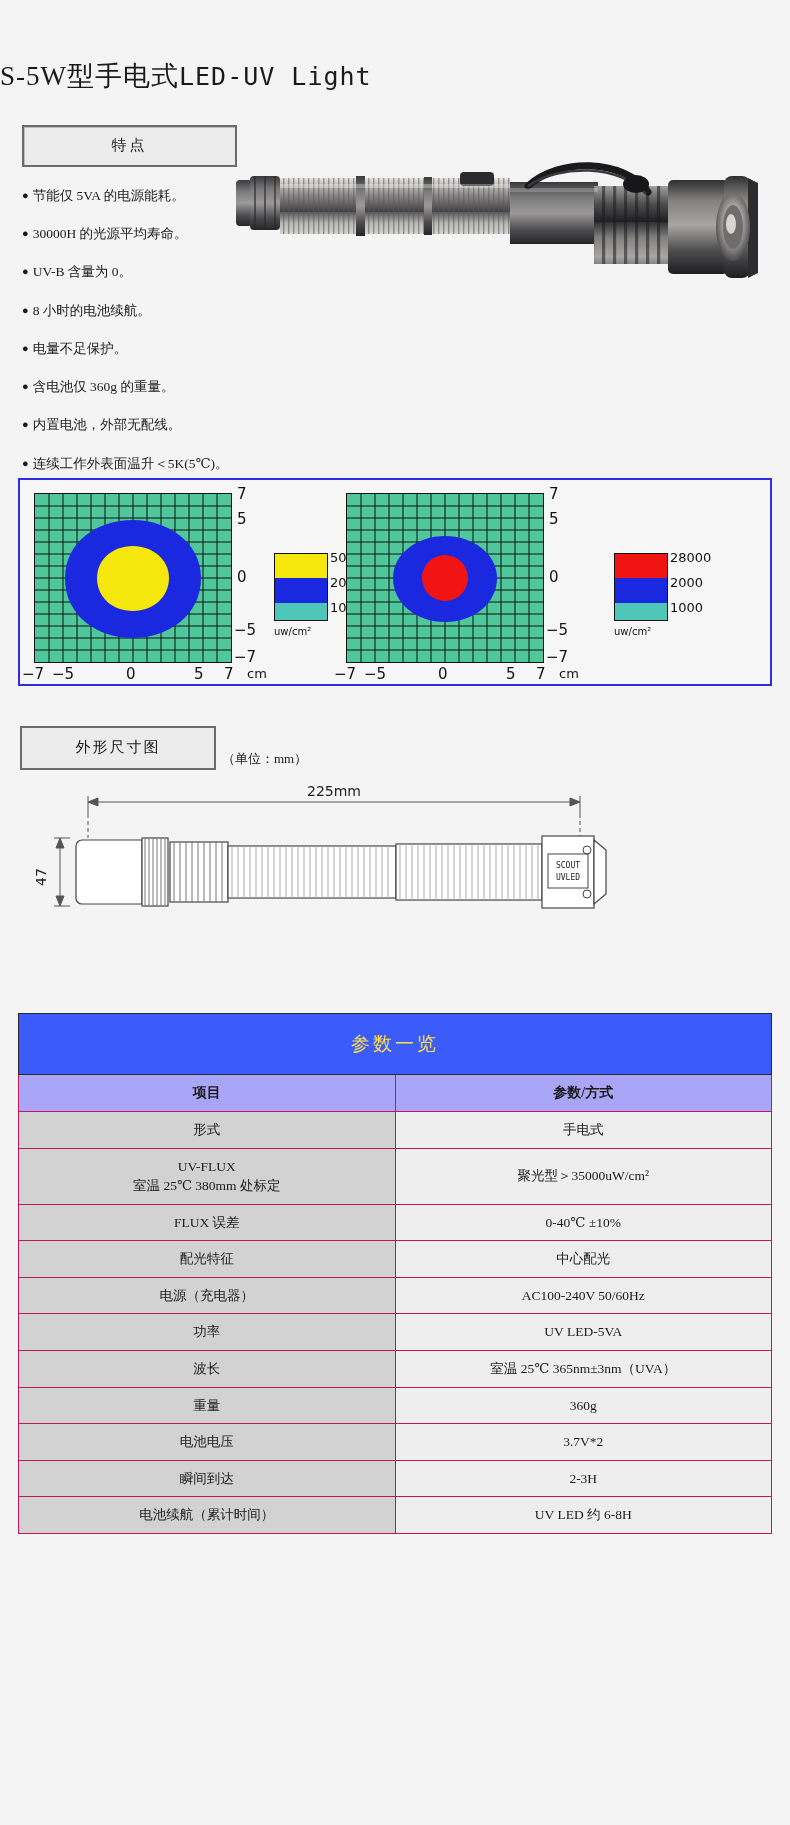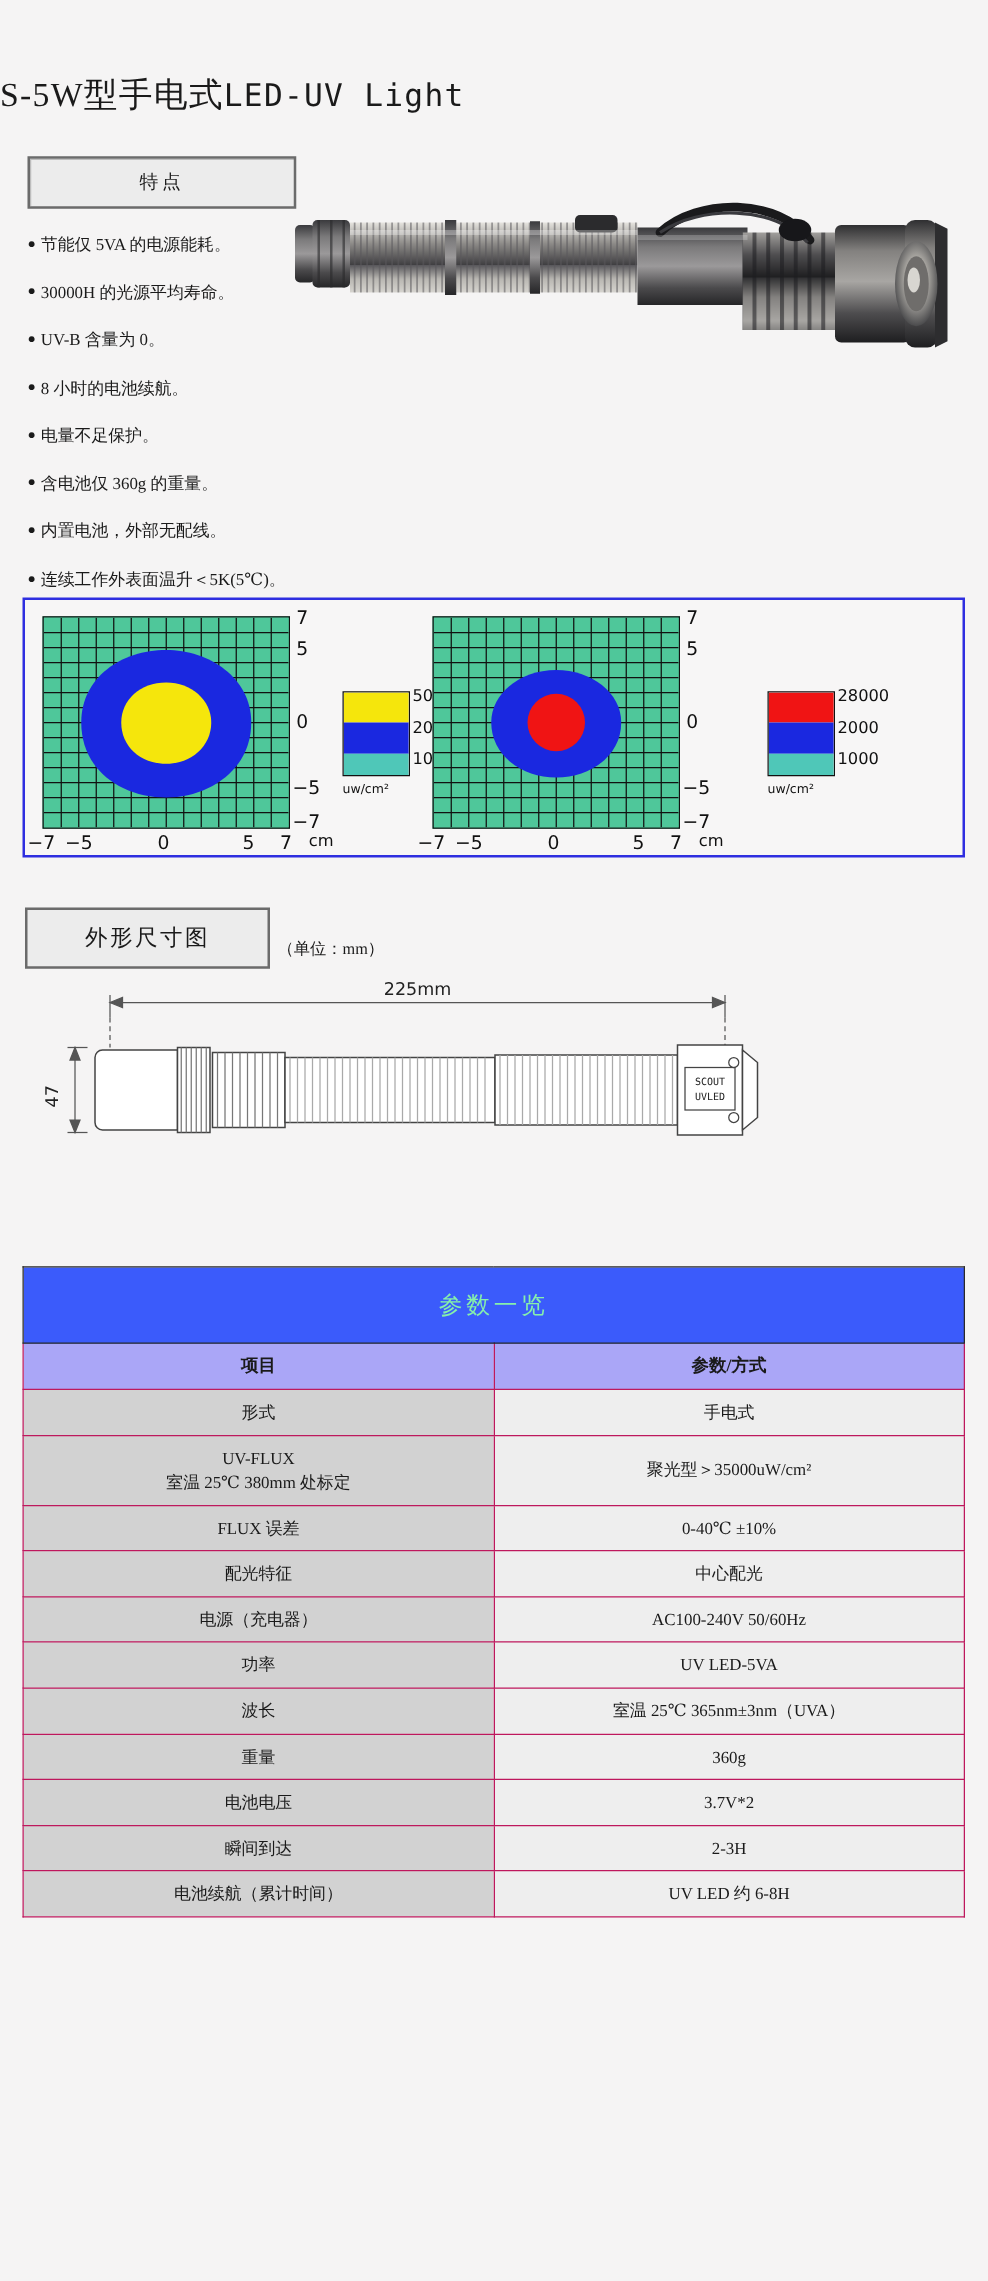--- a/index.html
+++ b/index.html
@@ -119,21 +119,21 @@
   }
 
   
   .dim-head{
     position:absolute;
     left:20px; top:726px;
     width:192px;
     border:2px solid #6b6b6b;
     background:#ececec;
     text-align:center;
-    font-size:18px;
+    font-size:15px;
     padding:10px 0 11px 0;
     letter-spacing:2px;
   }
   .dim-unit{
     position:absolute;
     left:222px; top:750px;
     font-size:13px;
   }
   .dim-drawing{position:absolute;left:20px;top:780px;width:750px;height:180px;}
 
@@ -145,21 +145,21 @@
     border-collapse:collapse;
     table-layout:fixed;
   }
   .ptable td,.ptable th{
     border:1px solid #be185d;
     text-align:center;
     vertical-align:middle;
   }
   .ptable .t-title{
     background:#3b5bfb;
-    color:#86efac;
+    color:#fde047;
     font-size:19px;
     letter-spacing:3px;
     height:58px;
     border:1px solid #2a2a2a;
   }
   .ptable .t-col{
     background:#aaa6f7;
     font-size:14px;
     height:34px;
     font-weight:bold;

